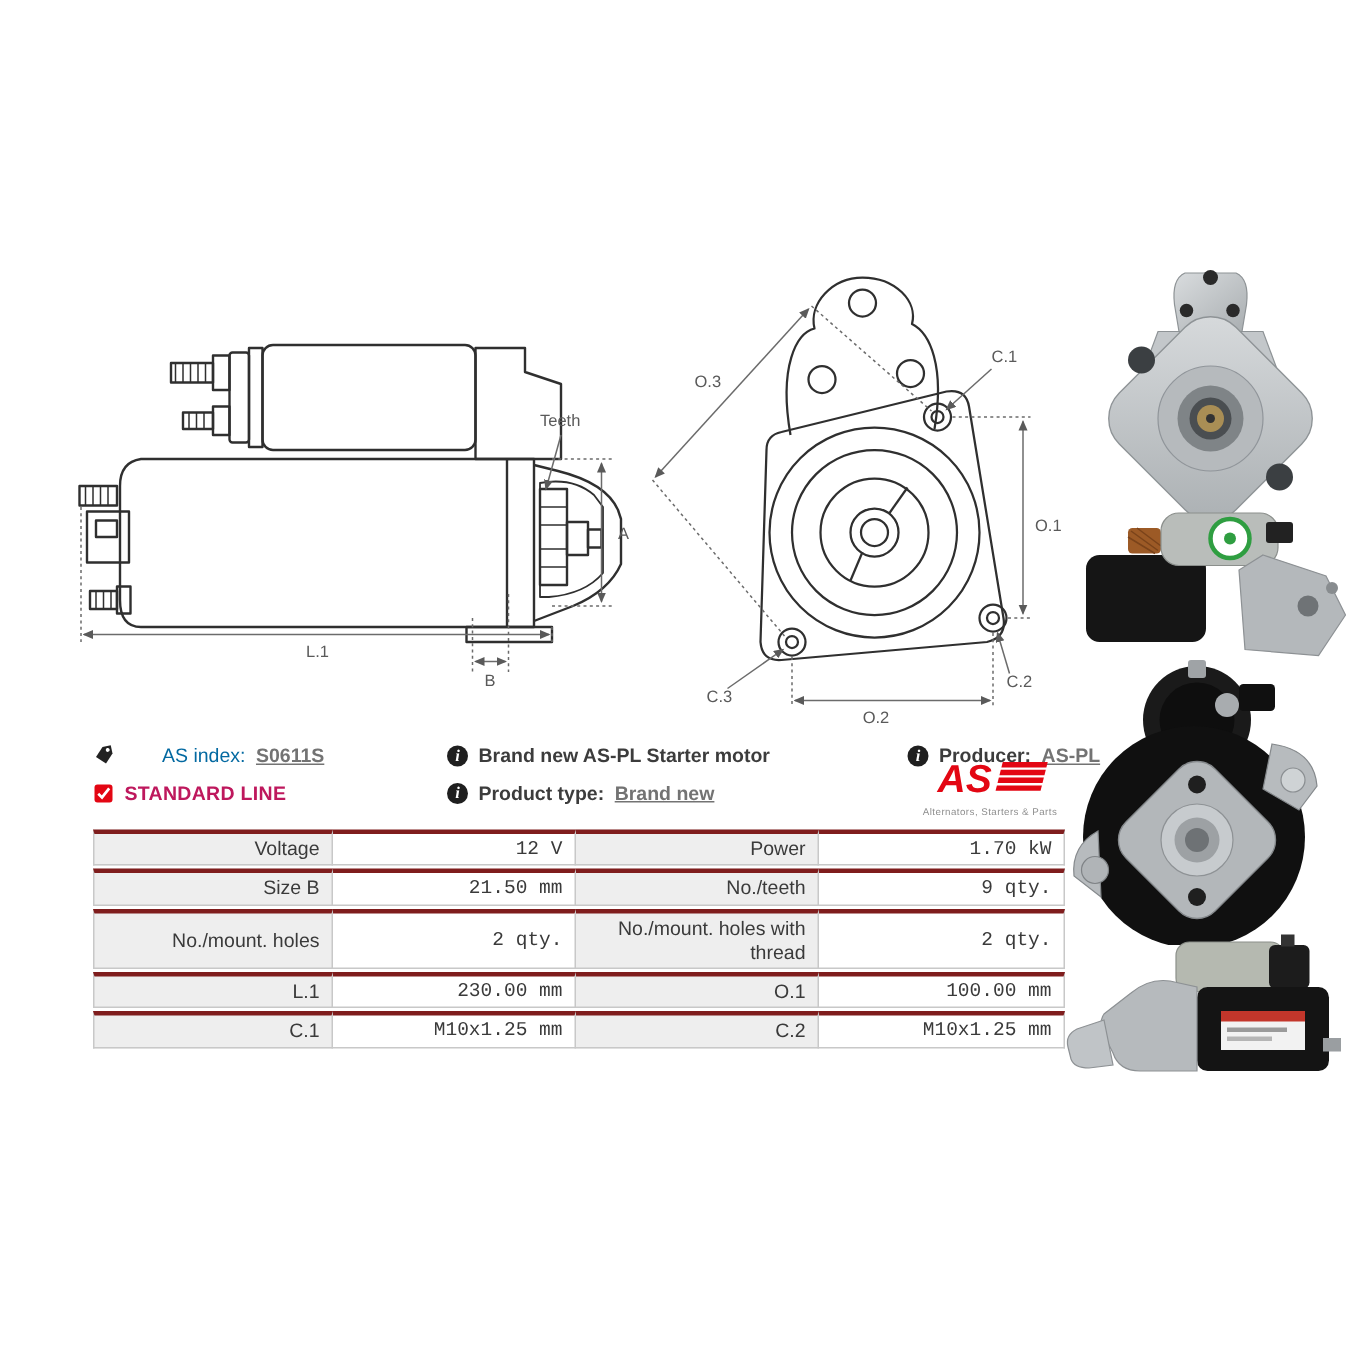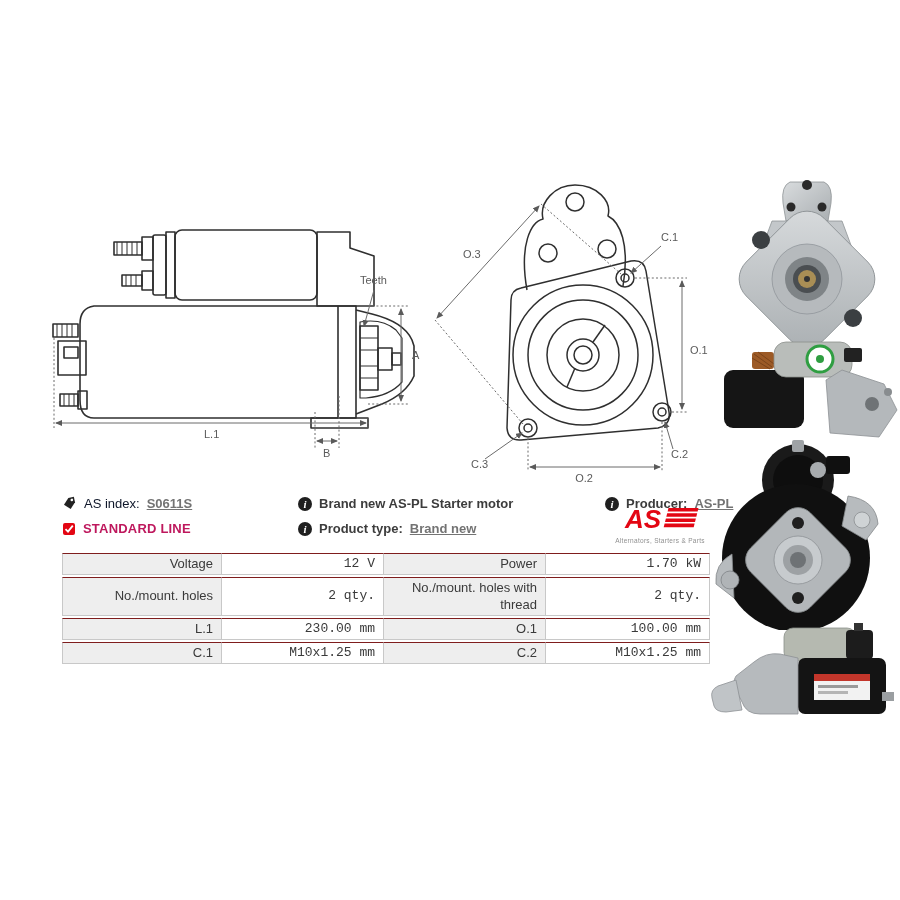--- a/index.html
+++ b/index.html
@@ -8,21 +8,21 @@
     background:#ffffff;
     font-family:"Liberation Sans", sans-serif;
     color:#3c3c3c;
     position:relative;
     overflow:hidden;
   }
   .abs { position:absolute; }
 
   
   .info-item { position:absolute; display:flex; align-items:center; gap:7px; font-size:13px; color:#4a4a4a; white-space:nowrap; }
-  .info-item .lbl { color:#0f172a; }
+  .info-item .lbl { color:#0369a1;margin-left:24px; }
   .info-item .val { color:#737373; font-weight:bold;text-decoration:underline; }
   .info-item .plain { color:#3c3c3c;font-weight:bold; }
   .red-line { color:#be185d; font-weight:bold; letter-spacing:.2px; }
   .info-dot {
     width:14px; height:14px; border-radius:50%;
     background:#1f1f1f; color:#fff;
     font-family:"Liberation Serif", serif;
     font-weight:bold; font-style:italic;
     font-size:11px; line-height:14px; text-align:center;
     flex:0 0 14px;
@@ -33,21 +33,21 @@
   .logo-caption { font-size:6.5px; color:#8f8f8f; margin-top:1px; letter-spacing:.3px; }
 
   
   table.spec {
     position:absolute; left:62px; top:551px; width:648px;
     border-collapse:separate; border-spacing:0 2px;
     font-size:13px; color:#3a3a3a;
     table-layout:fixed;
   }
   table.spec td {
-    border-top:1px solid #7f1d1d; border-bottom:1px solid #c8c8c8; border-right:1px solid #c8c8c8;
+    border-top:3px solid #7f1d1d; border-bottom:1px solid #c8c8c8; border-right:1px solid #c8c8c8;
     text-align:right; padding:2px 8px; height:22px; line-height:1.25; vertical-align:middle;
     overflow:hidden;
   }
   table.spec td:first-child { border-left:1px solid #c8c8c8; }
   td.lblcell { background:#eeeeee; }
   td.valcell { background:#ffffff;font-family:Liberation Mono, monospace; }
 
   
   svg text { font-family:"Liberation Sans", sans-serif; }
   .dimtext { font-size:11px; fill:#5a5a5a; }
@@ -297,20 +297,26 @@
       <col style="width:164px">
     </colgroup>
   <tbody>
     <tr>
       <td class="lblcell">Voltage</td>
       <td class="valcell">12 V</td>
       <td class="lblcell">Power</td>
       <td class="valcell">1.70 kW</td>
     </tr>
     <tr>
+      <td class="lblcell">Size B</td>
+      <td class="valcell">21.50 mm</td>
+      <td class="lblcell">No./teeth</td>
+      <td class="valcell">9 qty.</td>
+    </tr>
+    <tr>
       <td class="lblcell">No./mount. holes</td>
       <td class="valcell">2 qty.</td>
       <td class="lblcell">No./mount. holes with thread</td>
       <td class="valcell">2 qty.</td>
     </tr>
     <tr>
       <td class="lblcell">L.1</td>
       <td class="valcell">230.00 mm</td>
       <td class="lblcell">O.1</td>
       <td class="valcell">100.00 mm</td>

